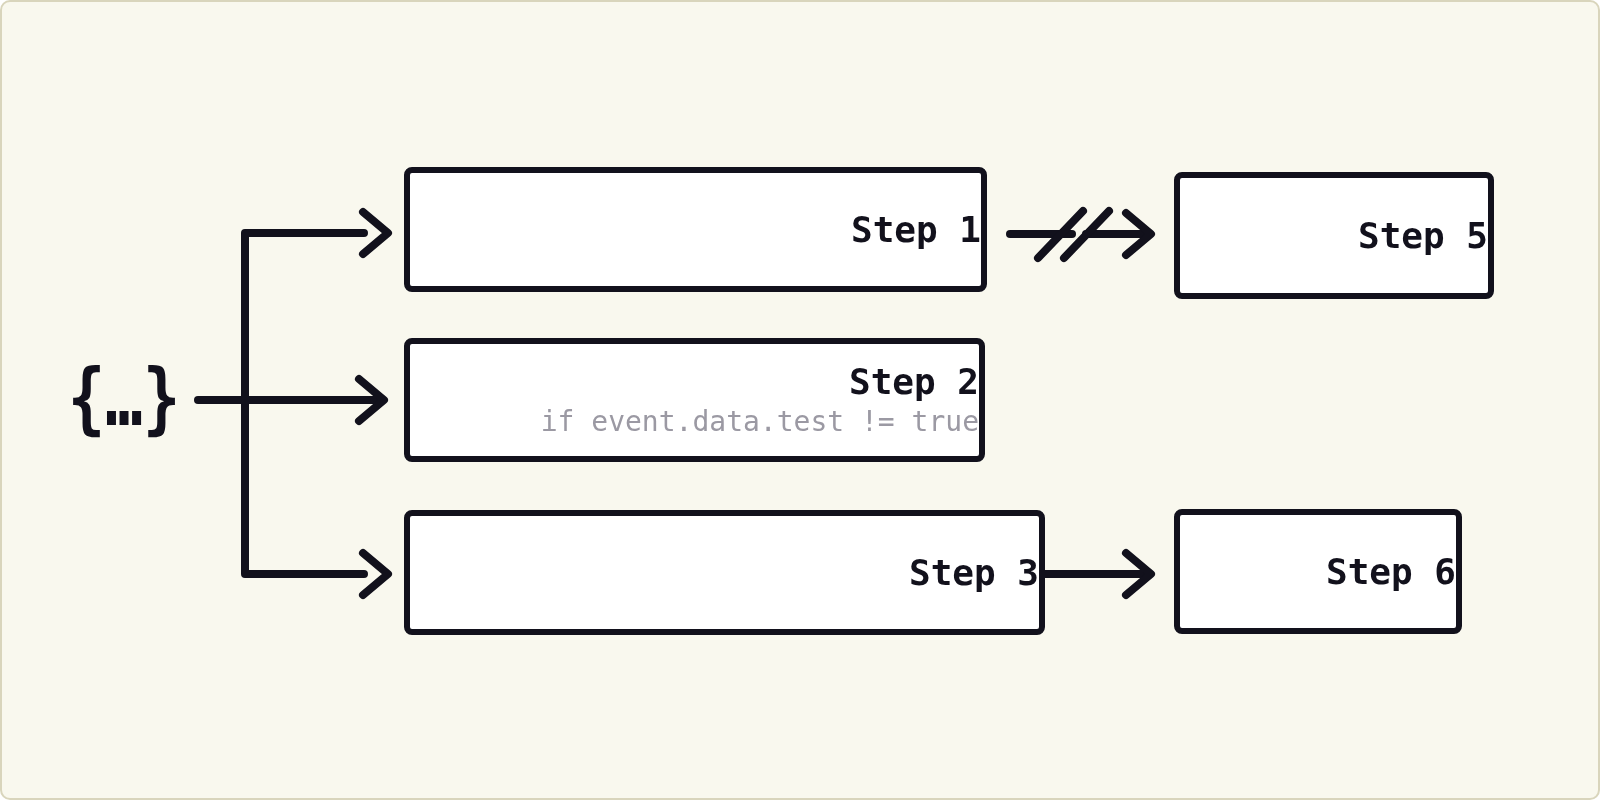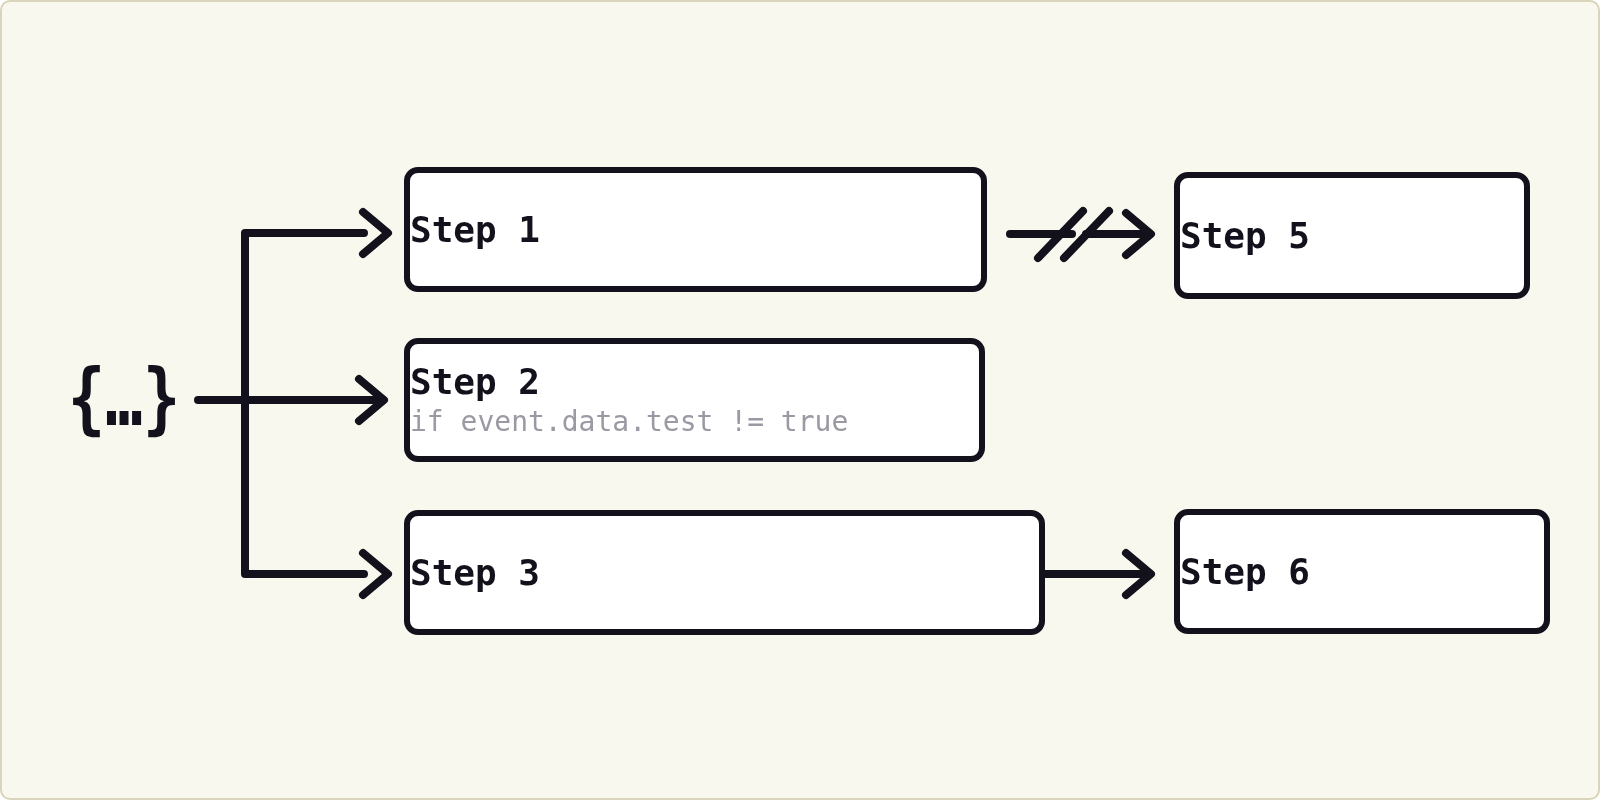--- a/index.html
+++ b/index.html
@@ -32,46 +32,46 @@
     stroke: var(--ink, #12111c);
     stroke-width: 8;
     stroke-linecap: round;
     stroke-linejoin: round;
   }
   .node {
     position: absolute;
     box-sizing: border-box;
     background: var(--node-fill, #ffffff);
     border: 6px solid var(--ink, #12111c);
-    border-radius: 14px;
+    border-radius: 8px;
     display: flex;
     flex-direction: column;
-    align-items: flex-start;
+    align-items: flex-end;
     justify-content: center;
   }
   .node-label {
     font-weight: 700;
     font-size: 36px;
     line-height: 1.15;
     color: var(--ink, #12111c);
     white-space: nowrap;
   }
   .node-condition {
     font-weight: 400;
     font-size: 28px;
     line-height: 1.2;
     margin-top: 3px;
     color: var(--muted, #9b99a3);
     white-space: nowrap;
   }
   .node-step1 { left: 402px; top: 165px; width: 583px; height: 125px; }
   .node-step2 { left: 402px; top: 336px; width: 581px; height: 124px; }
   .node-step3 { left: 402px; top: 508px; width: 641px; height: 125px; }
-  .node-step5 { left: 1172px; top: 170px; width: 356px; height: 127px; }
-  .node-step6 { left: 1172px; top: 507px; width: 376px; height: 125px; }
+  .node-step5 { left: 1172px; top: 170px; width: 320px; height: 127px; }
+  .node-step6 { left: 1172px; top: 507px; width: 288px; height: 125px; }
   .source-glyph {
     position: absolute;
     left: 122px;
     top: 400px;
     transform: translate(-50%, -54%) scaleX(0.8);
     font-weight: 700;
     font-size: 78px;
     color: var(--ink, #12111c);
     white-space: nowrap;
   }

